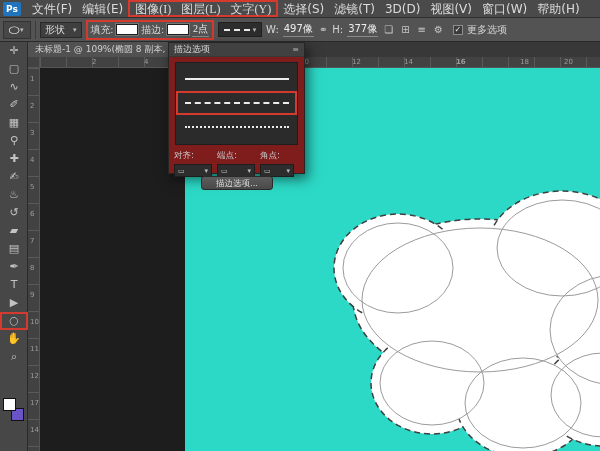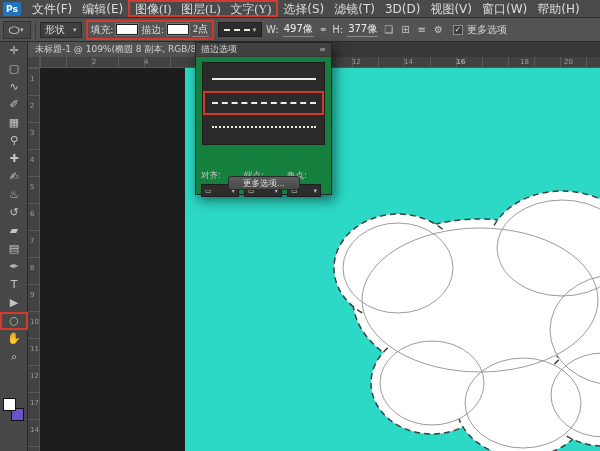--- a/index.html
+++ b/index.html
@@ -49,33 +49,33 @@
   .rnum-t{position:absolute;top:1px;font-size:7px;color:#9d9d9d;}
   .leftruler{position:absolute;left:28px;top:68px;width:12px;height:383px;background:#424242;border-right:1px solid #555;overflow:hidden;background-image:repeating-linear-gradient(to bottom,#5a5a5a 0 1px,transparent 1px 27px);}
   .rnum-l{position:absolute;left:2px;font-size:7px;color:#9d9d9d;}
 
   
   .canvasarea{position:absolute;left:40px;top:68px;width:560px;height:383px;background:#1d1d1d;overflow:hidden;}
   .doc{position:absolute;left:145px;top:0;width:415px;height:383px;background:var(--teal);}
   .cloud-svg{position:absolute;left:0;top:0;pointer-events:none;}
 
   
-  .panel{position:absolute;left:195px;top:42px;width:137px;height:153px;background:#15803d;border:1px solid #262626;box-shadow:3px 5px 12px rgba(0,0,0,.55);z-index:5;}
+  .panel{position:absolute;left:168px;top:42px;width:137px;height:132px;background:#7f1d1d;border:1px solid #262626;box-shadow:3px 5px 12px rgba(0,0,0,.55);z-index:5;}
   .panel-header{height:14px;display:flex;justify-content:space-between;align-items:center;padding:0 5px;font-size:9px;color:#d2d2d2;border-bottom:1px solid #383838;background:#414141;}
   .panel-header .pm{font-size:8px;color:#b5b5b5;}
   .style-list{position:absolute;left:6px;top:19px;width:123px;height:83px;background:#2b2b2b;border:1px solid #1e1e1e;padding:4px 0;}
   .style-row{height:24px;display:flex;align-items:center;justify-content:center;}
   .style-row .line{width:104px;}
   .line.solid{border-top:2px solid #ececec;}
   .line.dashed{border-top:2px dashed #ececec;}
   .line.dotted{border-top:2px dotted #ececec;}
   .annotated-row{border:2px solid var(--red);}
   .panel-controls{position:absolute;left:5px;top:107px;width:128px;display:flex;gap:5px;}
   .ctrl{display:flex;flex-direction:column;gap:2px;}
-  .clabel{font-size:8.5px;color:#c9c9c9;margin-top:20px;}
+  .clabel{font-size:8.5px;color:#c9c9c9;}
   .cselect{width:38px;height:13px;background:#2d2d2d;border:1px solid #1e1e1e;display:flex;align-items:center;justify-content:space-between;padding:0 3px;color:#c9c9c9;font-size:7px;}
   .ctrl:last-child .cselect{width:34px;}
   .more-btn{position:absolute;left:32px;top:133px;width:72px;height:14px;background:linear-gradient(#5d5d5d,#494949);border:1px solid #2a2a2a;border-radius:3px;font-size:8.5px;color:#ddd;text-align:center;line-height:12px;}
 </style>
 </head>
 <body>
 
 <div class="app">
 
   <div class="menubar">
@@ -256,16 +256,16 @@
         </div>
       </div>
       <div class="ctrl">
         <div class="clabel">角点:</div>
         <div class="cselect">
           <span>▭</span>
           <span class="arrow">▾</span>
         </div>
       </div>
     </div>
-    <div class="more-btn">更多选项...</div>
+    <div class="more-btn">描边选项...</div>
   </div>
 
 </div>
 
 </body></html>

